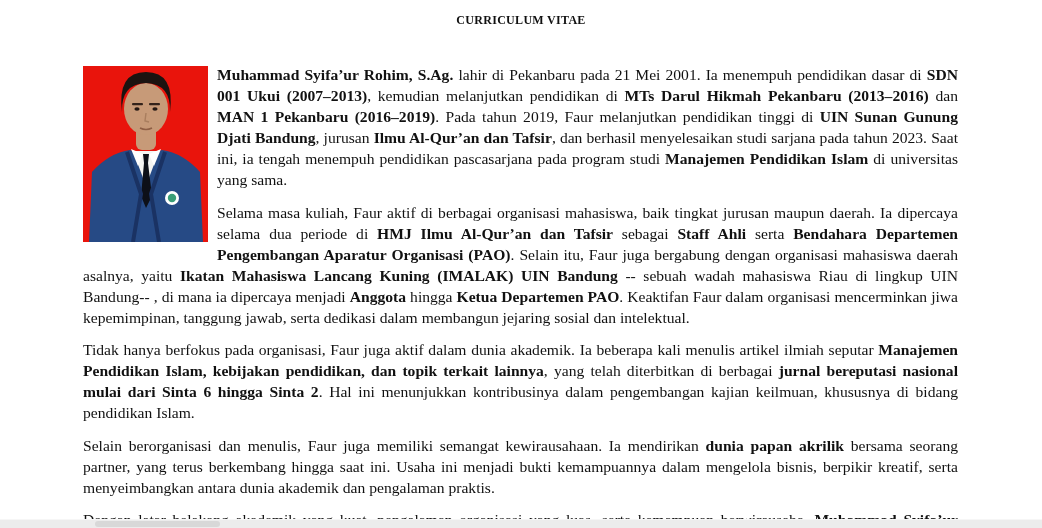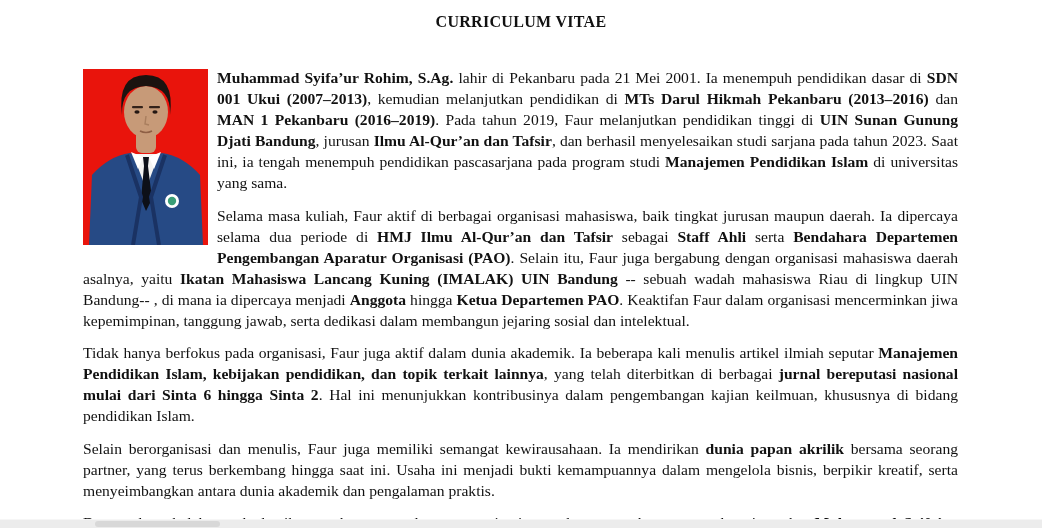--- a/index.html
+++ b/index.html
@@ -7,21 +7,21 @@
     width:1042px; height:528px;
     background:#ffffff;
     overflow:hidden;
     position:relative;
     font-family:"Liberation Serif","DejaVu Serif",serif;
     color:#111;
   }
   .doc-title {
     text-align:center;
     font-weight:bold;
-    font-size:16px;
+    font-size:12px;
     letter-spacing:0.3px;
     padding-top:13px;
   }
   .content {
     margin:36px 84px 0 83px;
     text-align:justify;
     font-size:15.6px;
     line-height:21.1px;
   }
   .content p { margin:0 0 11px 0; }

